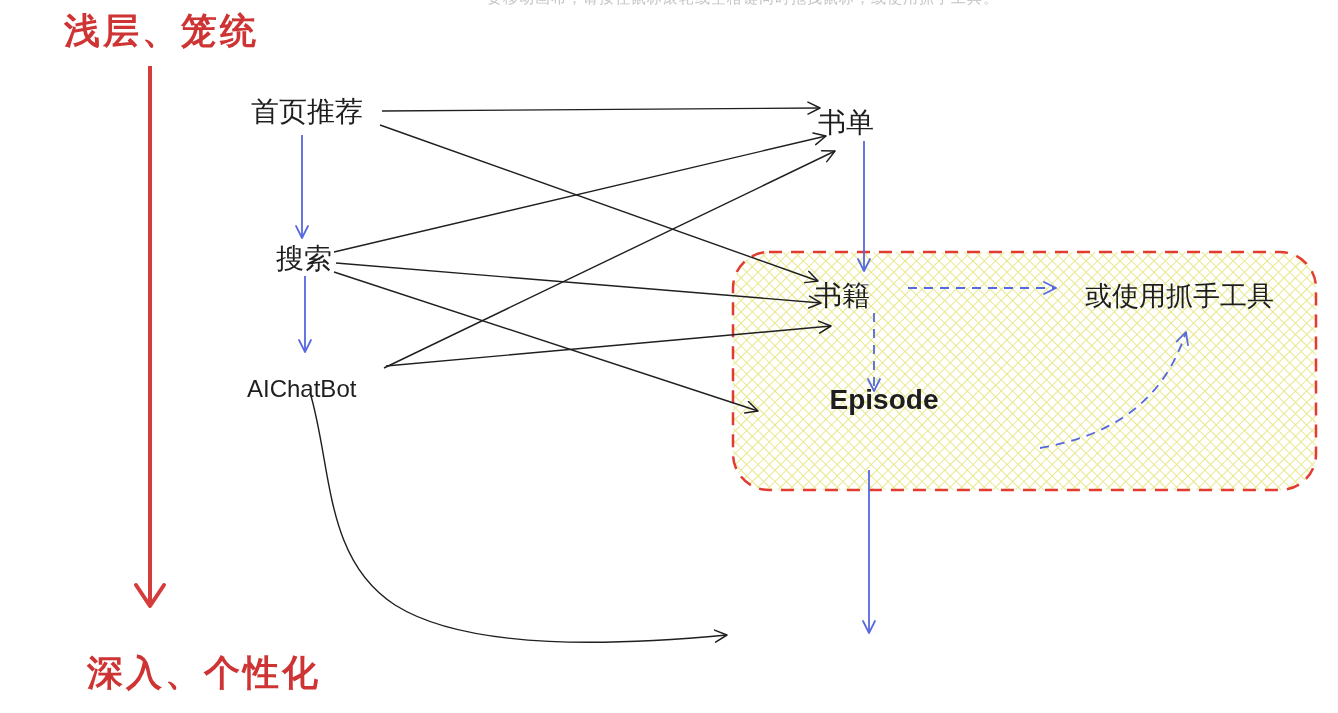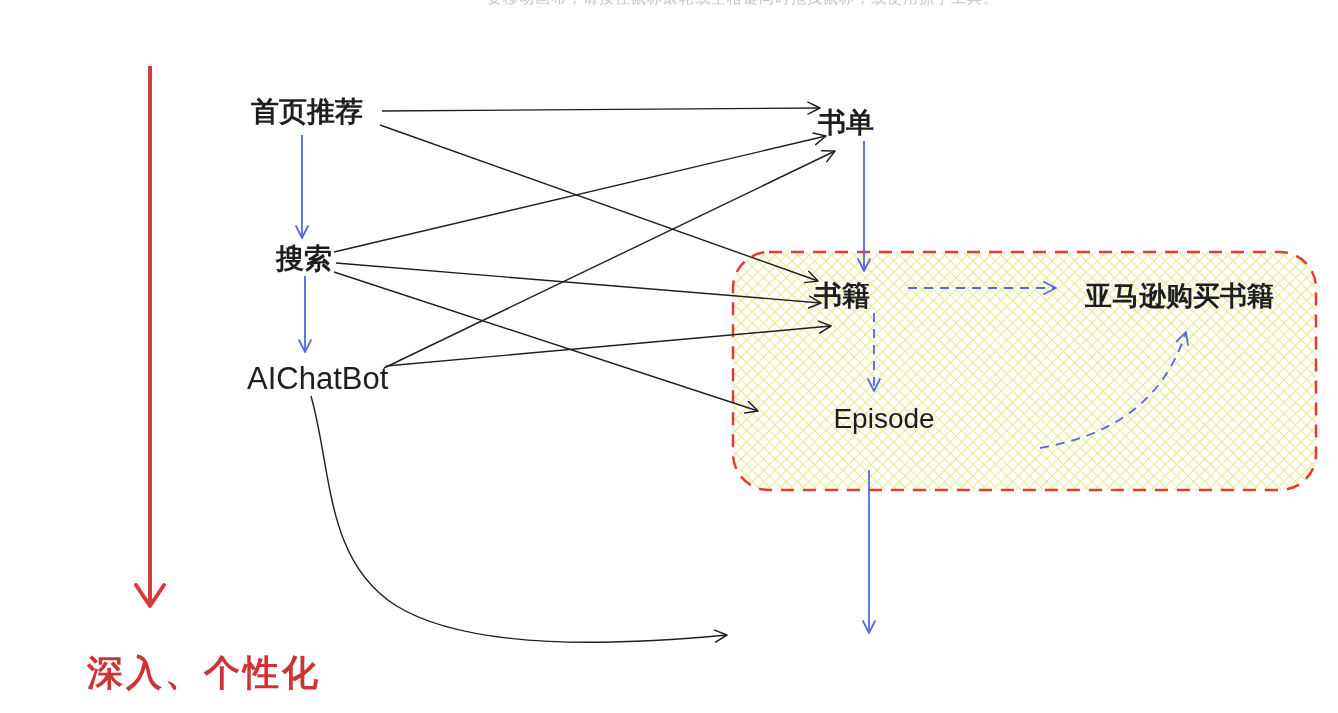--- a/index.html
+++ b/index.html
@@ -1,21 +1,21 @@
 <!DOCTYPE html>
 <html><head>
 <meta charset="utf-8">
 <style>
   html,body{margin:0;padding:0;background:#ffffff;}
   body{font-family:"Liberation Sans",sans-serif;}
   #canvas{position:relative;width:1338px;height:713px;overflow:hidden;background:#ffffff;}
   #diagram-svg{position:absolute;left:0;top:0;width:1338px;height:713px;}
   .label{position:absolute;color:#1e1e1e;white-space:nowrap;line-height:1.15;}
-  .node-cn{font-size:28px;font-weight:bold;}
-  .node-en{font-size:31px;}
+  .node-cn{font-size:28px;}
+  .node-en{font-size:24px;margin-top:14px;}
   .red-label{font-size:36px;font-weight:bold;letter-spacing:3px;color:#cf3434;}
   .hint{position:absolute;top:-11px;left:487px;font-size:15px;color:#c4c4c4;letter-spacing:1px;}
   .episode{position:absolute;text-align:center;transform:translateX(-50%);font-size:28px;color:#1e1e1e;line-height:1.32;}
 </style>
 </head>
 <body>
 
 <div id="canvas">
 
   <svg id="diagram-svg" viewBox="0 0 1338 713" xmlns="http://www.w3.org/2000/svg">
@@ -54,25 +54,26 @@
     <path d="M864,141 L864,271" stroke="#5568de" stroke-width="1.8" fill="none" marker-end="url(#arrow-blue)"></path>
     <path d="M869,470 L869,633" stroke="#5568de" stroke-width="1.8" fill="none" marker-end="url(#arrow-blue)"></path>
 
     <path d="M908,288 L1056,288" stroke="#5568de" stroke-width="1.8" fill="none" stroke-dasharray="9 7" marker-end="url(#arrow-blue)"></path>
     <path d="M874,313 L874,391" stroke="#5568de" stroke-width="1.8" fill="none" stroke-dasharray="9 7" marker-end="url(#arrow-blue)"></path>
     <path d="M1040,448 C1110,436 1163,403 1186,332" stroke="#5568de" stroke-width="1.8" fill="none" stroke-dasharray="9 7" marker-end="url(#arrow-blue)"></path>
   </svg>
 
   <div class="hint">要移动画布，请按住鼠标滚轮或空格键同时拖拽鼠标，或使用抓手工具。</div>
 
+  <div class="label red-label" style="left:64px;top:10px;">浅层、笼统</div>
   <div class="label red-label" style="left:87px;top:626px;margin-top:26px;">深入、个性化</div>
 
   <div class="label node-cn" style="left:251px;top:96px;">首页推荐</div>
   <div class="label node-cn" style="left:276px;top:243px;">搜索</div>
   <div class="label node-en" style="left:247px;top:361px;">AIChatBot</div>
   <div class="label node-cn" style="left:818px;top:107px;">书单</div>
   <div class="label node-cn" style="left:814px;top:280px;">书籍</div>
-  <div class="label node-cn" style="left:1085px;top:281px;font-size:27px;">亚马逊购买书籍</div>
-  <div class="episode" style="left:884px;top:401px;">
+  <div class="label node-cn" style="left:1085px;top:281px;font-size:27px;">或使用抓手工具</div>
+  <div class="episode" style="left:884px;top:382px;font-weight:bold;">
     <div>Episode</div>
   </div>
 
 </div>
 
 </body></html>

